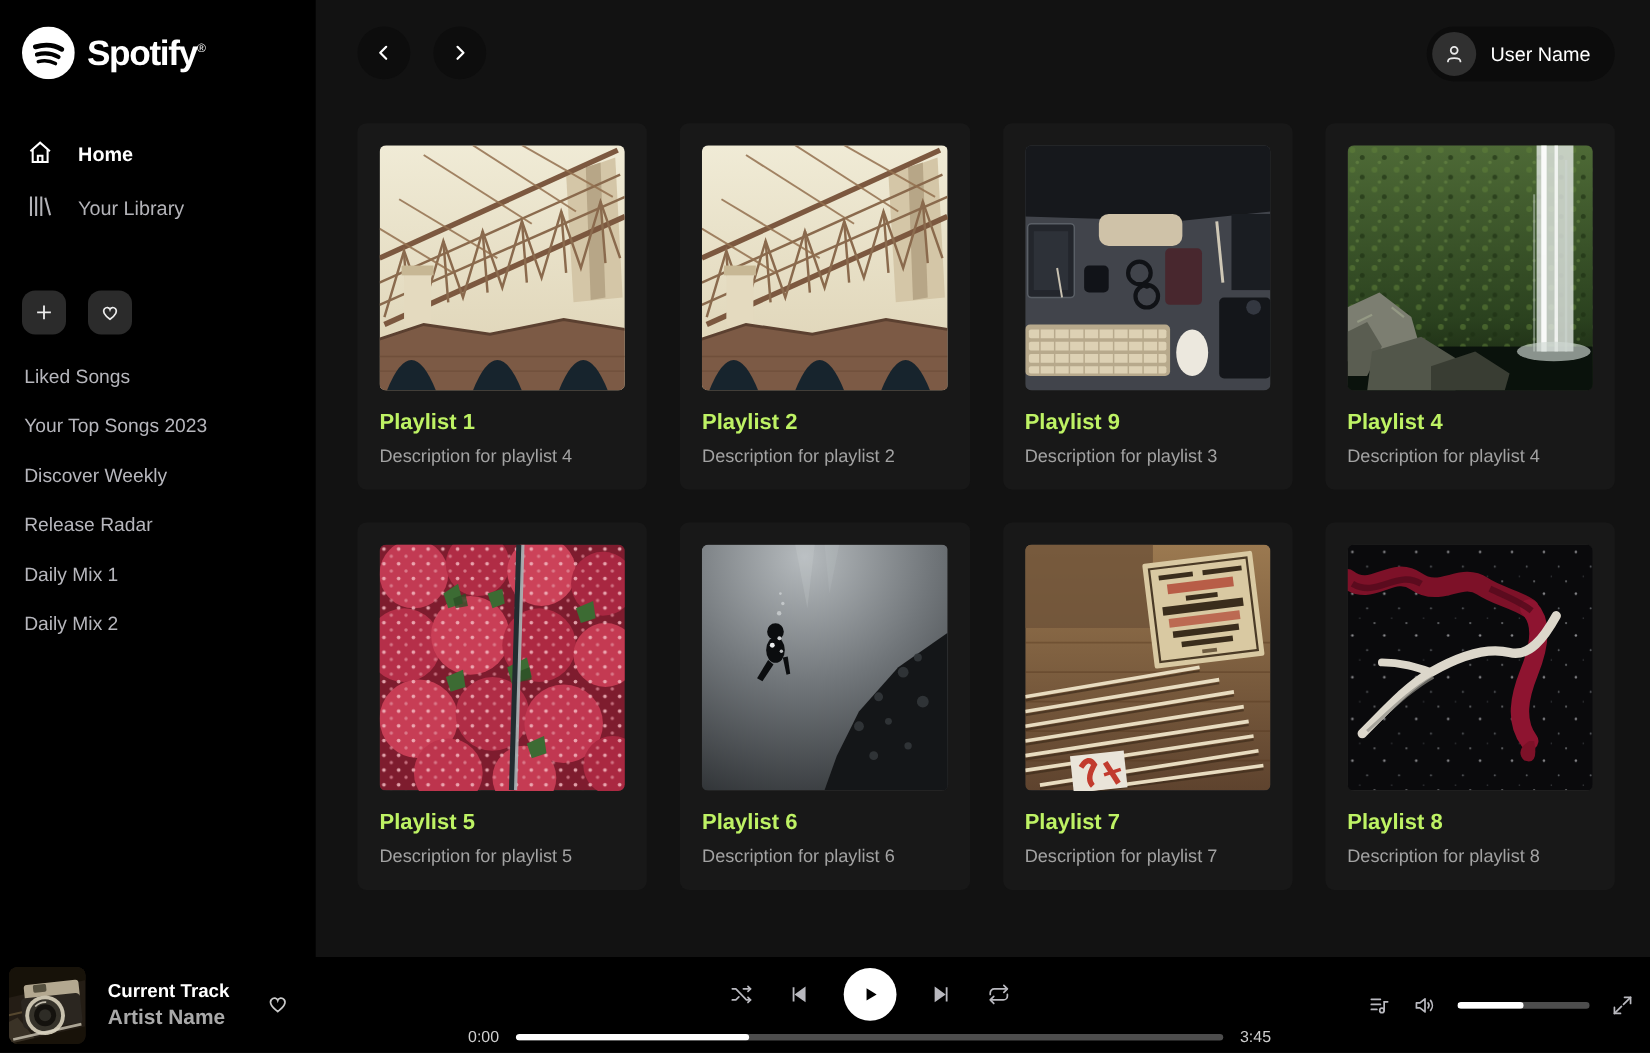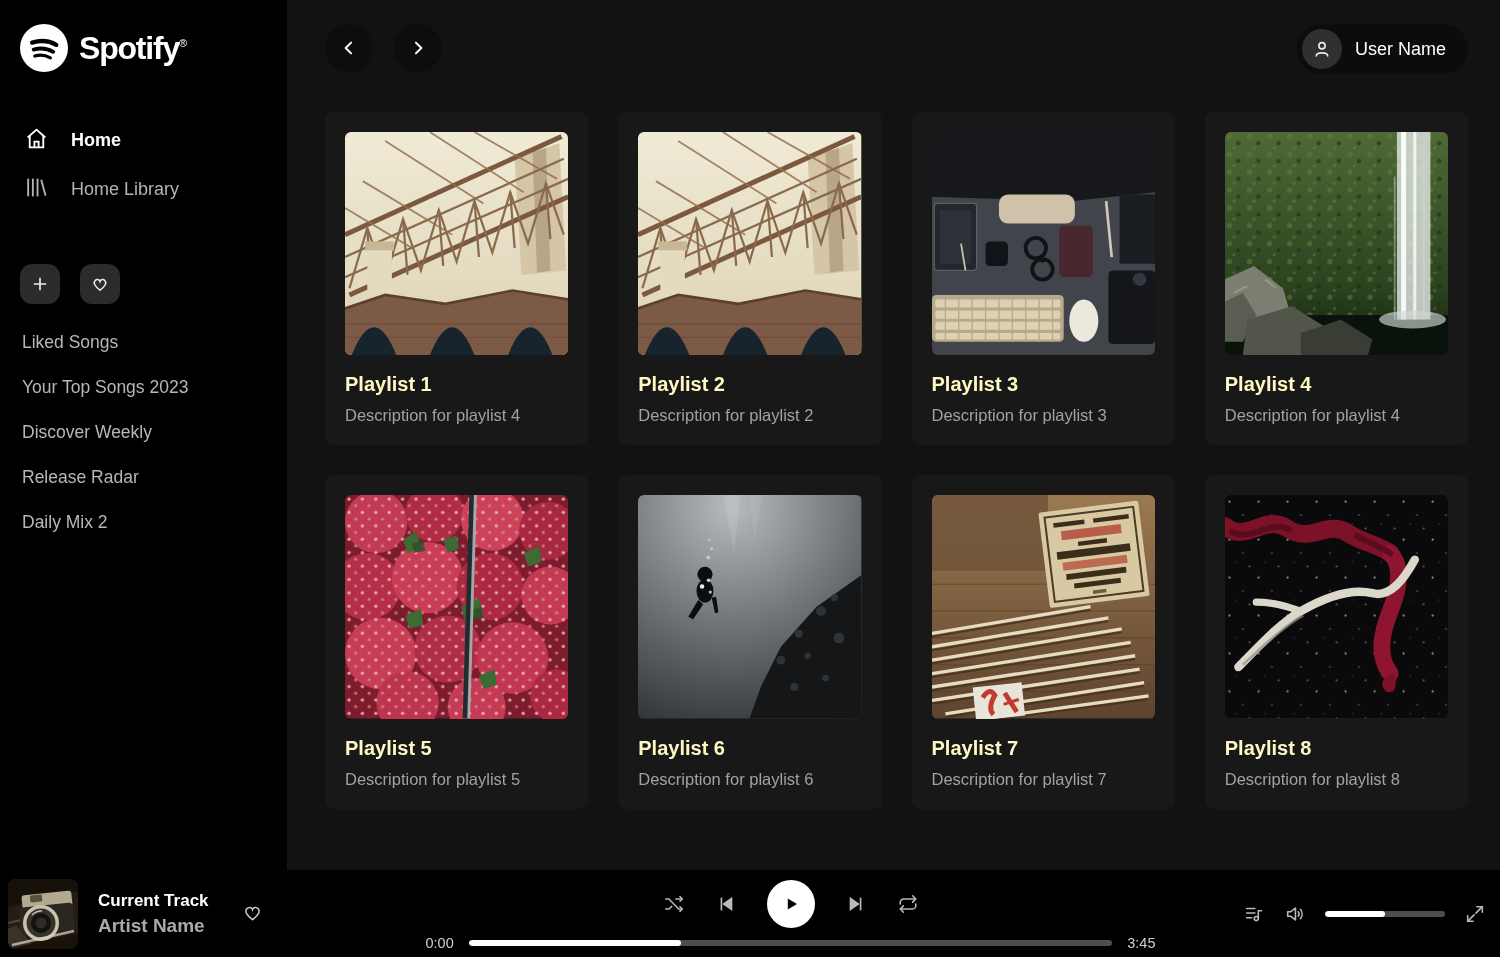--- a/index.html
+++ b/index.html
@@ -61,21 +61,21 @@
   .grid {
     display:grid; grid-template-columns:repeat(4, 1fr); gap:30px;
   }
   .card {
     background:#181818; border-radius:8px; padding:20px; cursor:pointer;
   }
   .card-art {
     width:100%; aspect-ratio:1/1; border-radius:6px; overflow:hidden; background:#222;
   }
   .card-art svg { width:100%; height:100%; display:block; }
-  .card-title { font-size:20px; font-weight:bold; margin:18px 0 10px 0; color:#fef9c3; }
+  .card-title { font-size:20px; font-weight:bold; margin:18px 0 10px 0; color:#bef264; }
   .card-desc { font-size:16.5px; color:#a2a2a2; }
 
   
   .player {
     height:87px; flex-shrink:0; background:#000;
     display:flex; align-items:center; padding:0 14px 0 8px;gap:14px;
   }
   .player-left { display:flex; align-items:center; width:372px; flex-shrink:0; }
   .album-art { width:70px; height:70px; border-radius:8px; overflow:hidden; flex-shrink:0; }
   .album-art svg { width:100%; height:100%; display:block; }
@@ -136,21 +136,21 @@
         </svg>
         <span>Home</span>
       </div>
       <div class="nav-item">
         <svg viewBox="0 0 24 24" fill="none" stroke-width="1.8">
           <path d="M4,3.5 v17"></path>
             <path d="M8.5,3.5 v17"></path>
             <path d="M13,3.5 v17"></path>
             <path d="M16.5,4.5 l4.2,15.3"></path>
         </svg>
-        <span>Home Library</span>
+        <span>Your Library</span>
       </div>
     </nav>
 
     <div class="side-actions">
       <button class="side-action-btn">
         <svg viewBox="0 0 24 24" fill="none" stroke-width="2">
           <path d="M12,4.5 v15 M4.5,12 h15"></path>
         </svg>
       </button>
       <button class="side-action-btn">
@@ -158,20 +158,21 @@
           <path d="M12,19.5 C5.5,14.5 3.8,10.8 6,8.1 C7.9,5.9 11.2,6.4 12,8.9 C12.8,6.4 16.1,5.9 18,8.1 C20.2,10.8 18.5,14.5 12,19.5 Z"></path>
         </svg>
       </button>
     </div>
 
     <div>
       <div class="side-playlist">Liked Songs</div>
       <div class="side-playlist">Your Top Songs 2023</div>
       <div class="side-playlist">Discover Weekly</div>
       <div class="side-playlist">Release Radar</div>
+      <div class="side-playlist">Daily Mix 1</div>
       <div class="side-playlist">Daily Mix 2</div>
     </div>
   </aside>
 
   <main class="main">
     <div class="topbar">
       <div class="nav-circles">
         <button class="circle-btn">
           <svg viewBox="0 0 24 24" fill="none" stroke-width="2.4" stroke-linecap="round" stroke-linejoin="round">
               <polyline points="14.5,5.5 8,12 14.5,18.5"></polyline>
@@ -306,21 +307,21 @@
               <rect x="1.5" y="80" width="56" height="3.6" rx="0.8"></rect>
               <rect x="1.5" y="85" width="56" height="3.6" rx="0.8"></rect>
               <rect x="1.5" y="90" width="56" height="3" rx="0.8"></rect>
             </g>
             <g stroke="#b7a98c" stroke-width="0.6">
               <path d="M6,74 V94 M12,74 V94 M18,74 V94 M24,74 V94 M30,74 V94 M36,74 V94 M42,74 V94 M48,74 V94 M54,74 V94"></path>
             </g>
             <ellipse cx="68" cy="84.5" rx="6.5" ry="9.5" fill="#ece8de"></ellipse>
           </svg>
         </div>
-        <div class="card-title">Playlist 3</div>
+        <div class="card-title">Playlist 9</div>
         <div class="card-desc">Description for playlist 3</div>
       </div>
 
       <div class="card">
         <div class="card-art">
           <svg viewBox="0 0 100 100" preserveAspectRatio="none">
             <defs>
               <linearGradient id="wg" x1="0" y1="0" x2="0" y2="1">
                 <stop offset="0" stop-color="#4e6a36"></stop>
                   <stop offset="0.7" stop-color="#2b421f"></stop>

